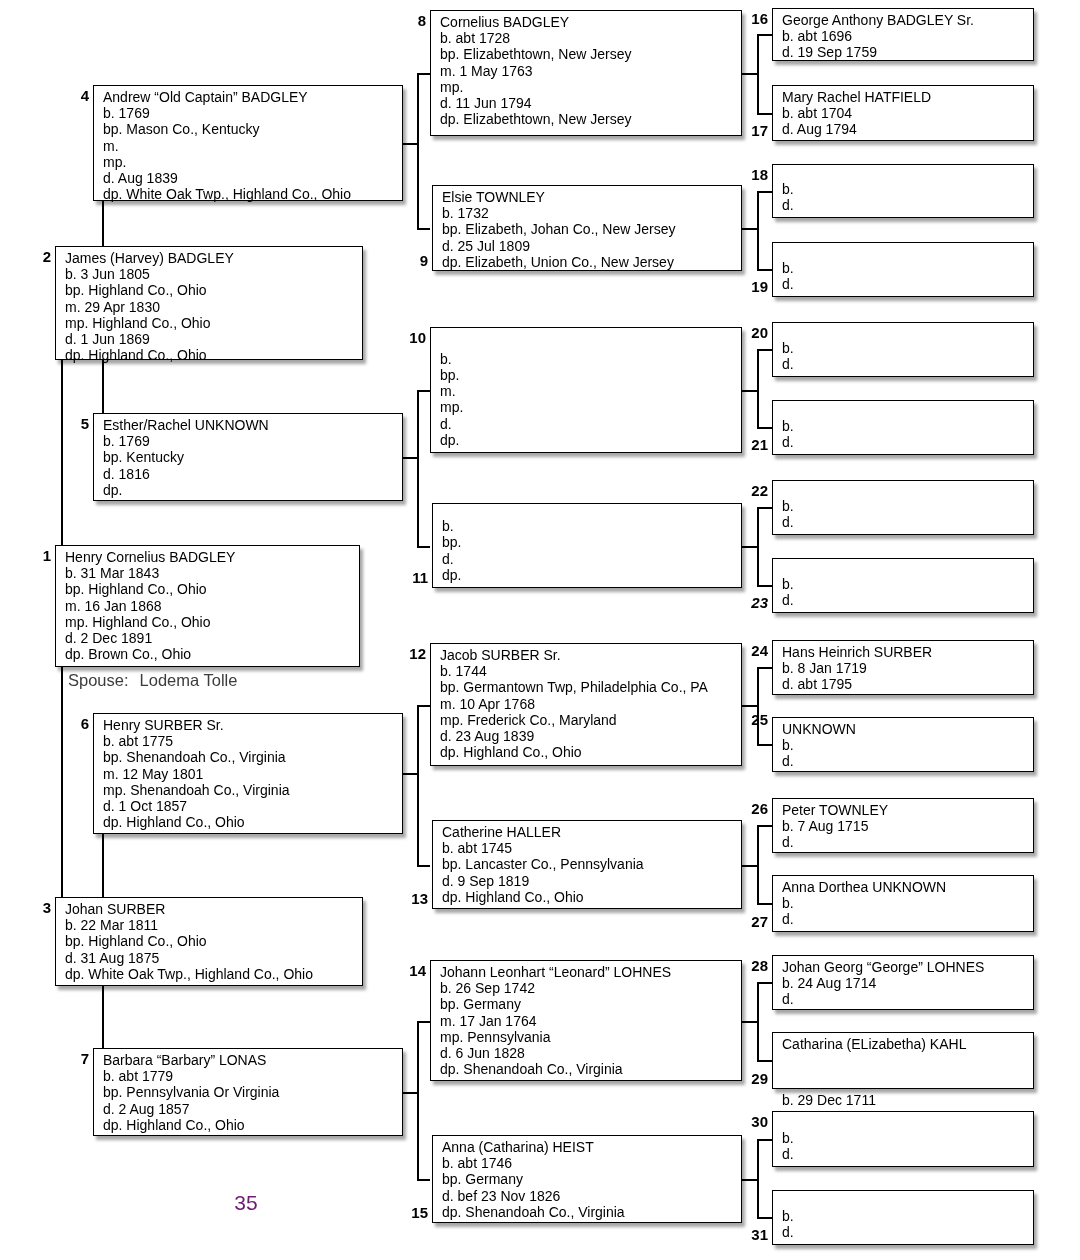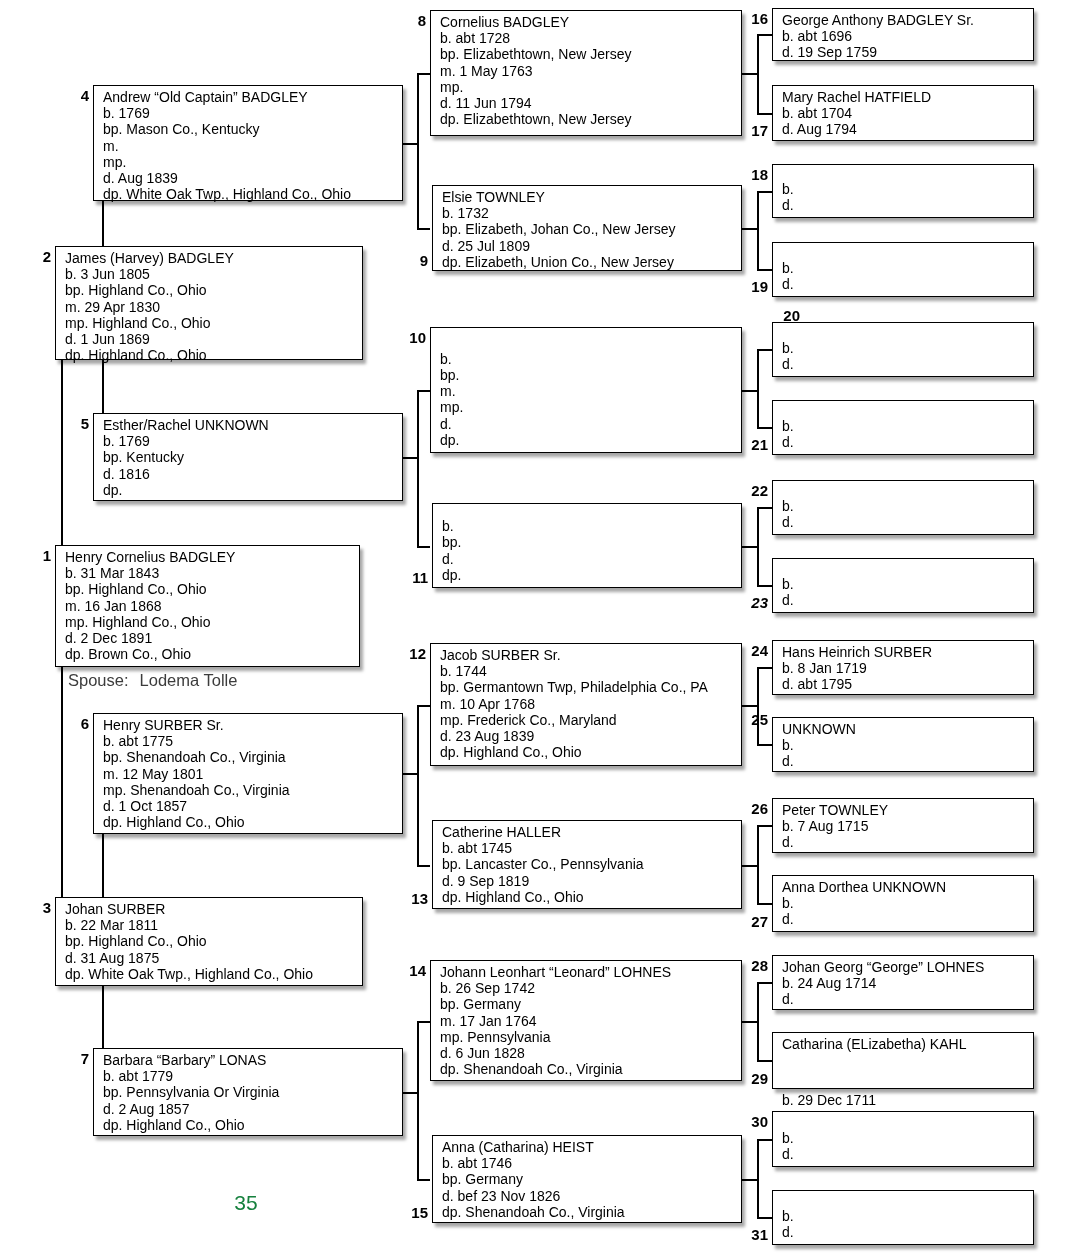--- a/index.html
+++ b/index.html
@@ -45,21 +45,21 @@
     color: #3c3c3c;
   }
   .spouse .slabel { margin-right: 11px; }
   .pagenum {
     position: absolute;
     left: 222px;
     top: 1191px;
     width: 48px;
     text-align: center;
     font-size: 21px;
-    color: #15803d;
+    color: #701a75;
   }
 </style>
 </head>
 <body>
 
 <div id="page">
   <div id="chart">
       <div class="vline" style="left: 102px; top: 201px; height: 45px;"></div>
       <div class="vline" style="left: 102px; top: 360px; height: 53px;"></div>
       <div class="vline" style="left: 61px; top: 360px; height: 185px;"></div>
@@ -267,21 +267,21 @@
       <div class="pnum" style="left: 742px; top: 166px;">18</div>
       <div class="pbox balign" style="left: 772px; top: 242px; width: 262px; height: 55px;">
         <div class="pline">b.</div>
         <div class="pline">d.</div>
       </div>
       <div class="pnum" style="left: 742px; top: 278px;">19</div>
       <div class="pbox balign" style="left: 772px; top: 322px; width: 262px; height: 55px;">
         <div class="pline">b.</div>
         <div class="pline">d.</div>
       </div>
-      <div class="pnum" style="left: 742px; top: 307px; padding-left: 32px;">20</div>
+      <div class="pnum" style="left: 742px; top: 324px;">20</div>
       <div class="pbox balign" style="left: 772px; top: 400px; width: 262px; height: 55px;">
         <div class="pline">b.</div>
         <div class="pline">d.</div>
       </div>
       <div class="pnum" style="left: 742px; top: 436px;">21</div>
       <div class="pbox balign" style="left: 772px; top: 480px; width: 262px; height: 55px;">
         <div class="pline">b.</div>
         <div class="pline">d.</div>
       </div>
       <div class="pnum" style="left: 742px; top: 482px;">22</div>

